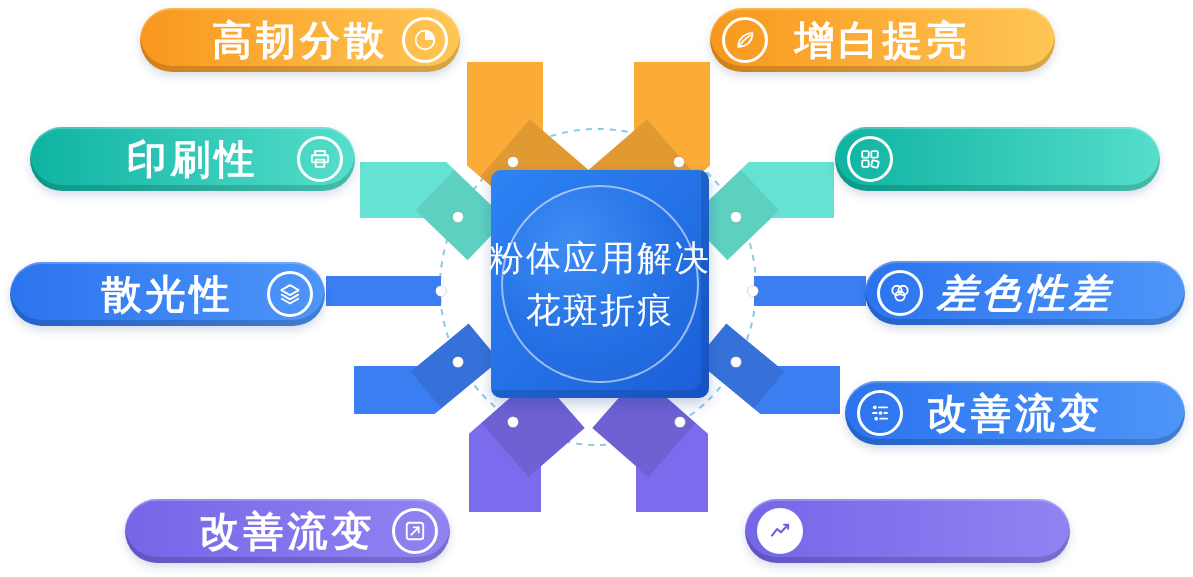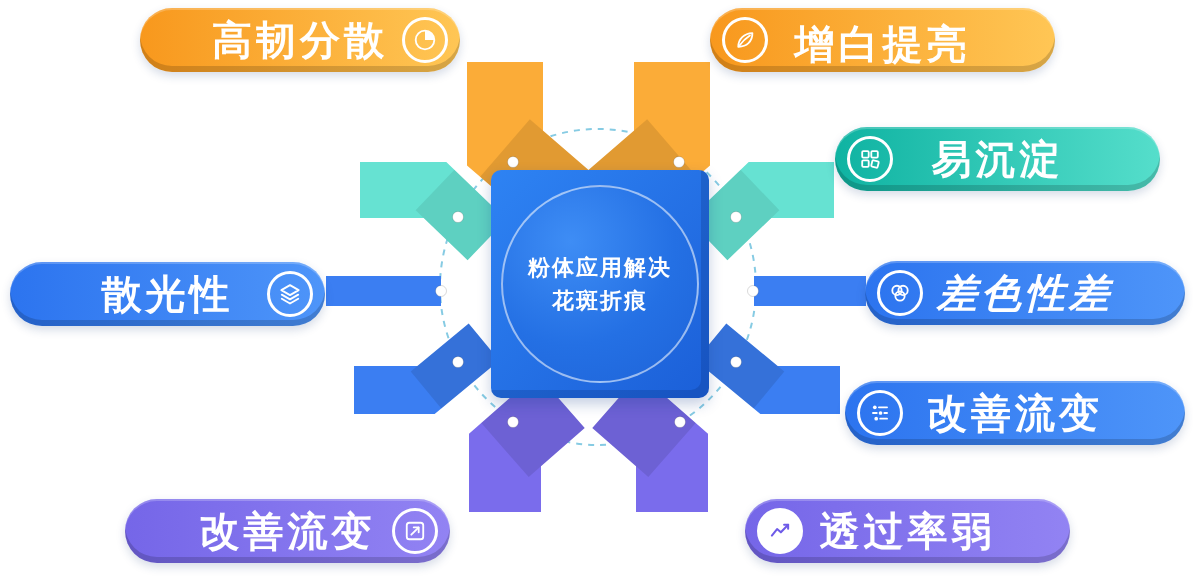--- a/index.html
+++ b/index.html
@@ -23,21 +23,21 @@
   .icon-circle.solid{background:#ffffff;}
   .icon-circle svg{display:block;}
 
   .center-box{position:absolute;left:491px;top:170px;width:218px;height:228px;border-radius:10px;z-index:2;
               background:linear-gradient(135deg,#2E83F3,#1B5FD8);
               display:flex;align-items:center;justify-content:center;
               box-shadow: inset -8px -8px 0 rgba(10,40,110,0.22), 0 6px 14px rgba(20,60,140,0.25);}
   .center-circle{width:194px;height:194px;border-radius:50%;border:2px solid rgba(255,255,255,0.55);
                  background:radial-gradient(circle at 35% 28%, #3E8DF5 0%, #2470E4 55%, #1E63D8 100%);
                  display:flex;flex-direction:column;align-items:center;justify-content:center;}
-  .center-line{color:#ffffff;font-size:22px;font-weight:bold;letter-spacing:2px;line-height:1.5;white-space:nowrap;}
+  .center-line{color:#ffffff;font-size:35px;font-weight:normal;letter-spacing:2px;line-height:1.5;white-space:nowrap;}
 </style>
 </head>
 <body>
 
 <div class="stage">
 
   <svg class="connector-layer" viewBox="0 0 1193 577">
     <g>
       <circle cx="598" cy="287" r="158" fill="none" stroke="#86CBE3" stroke-width="2" stroke-dasharray="6 6"></circle>
     </g>
@@ -109,20 +109,30 @@
   <div class="pill orange side-left" style="left:140px;top:8px;width:320px;">
     <span class="pill-label">高韧分散</span>
     <span class="icon-circle">
       <svg width="26" height="26" viewBox="0 0 24 24" fill="none" stroke="#fff" stroke-width="1.7" stroke-linecap="round" stroke-linejoin="round">
         <circle cx="12" cy="12" r="8.6"></circle>
         <path d="M12 12 L12 3.4 A8.6 8.6 0 0 1 20.6 12 Z" fill="#fff" stroke="none"></path>
       </svg>
     </span>
   </div>
 
+  <div class="pill teal side-left" style="left:30px;top:127px;width:325px;">
+    <span class="pill-label">印刷性</span>
+    <span class="icon-circle">
+      <svg width="26" height="26" viewBox="0 0 24 24" fill="none" stroke="#fff" stroke-width="1.7" stroke-linecap="round" stroke-linejoin="round">
+        <path d="M7.5 8.5 V4.6 H16.5 V8.5"></path>
+        <rect x="4.5" y="8.5" width="15" height="6.6" rx="1.2"></rect>
+        <rect x="8" y="12.6" width="8" height="6.6"></rect>
+      </svg>
+    </span>
+  </div>
 
   <div class="pill blue side-left" style="left:10px;top:262px;width:315px;">
     <span class="pill-label">散光性</span>
     <span class="icon-circle">
       <svg width="26" height="26" viewBox="0 0 24 24" fill="none" stroke="#fff" stroke-width="1.7" stroke-linecap="round" stroke-linejoin="round">
         <path d="M12 3.8 L20 8.4 L12 13 L4 8.4 Z"></path>
         <path d="M4.4 12.6 L12 17 L19.6 12.6"></path>
         <path d="M4.4 16.4 L12 20.8 L19.6 16.4"></path>
       </svg>
     </span>
@@ -133,40 +143,39 @@
     <span class="pill-label">改善流变</span>
     <span class="icon-circle">
       <svg width="26" height="26" viewBox="0 0 24 24" fill="none" stroke="#fff" stroke-width="1.7" stroke-linecap="round" stroke-linejoin="round">
         <rect x="4.4" y="4.4" width="15.2" height="15.2" rx="2.4"></rect>
         <line x1="8.6" y1="15.4" x2="15.2" y2="8.8"></line>
         <path d="M10.8 8.6 H15.4 V13.2"></path>
       </svg>
     </span>
   </div>
 
-  <div class="pill orange side-right" style="left:710px;top:8px;width:345px;align-items:flex-end;">
+  <div class="pill orange side-right" style="left:710px;top:8px;width:345px;">
     <span class="icon-circle">
       <svg width="26" height="26" viewBox="0 0 24 24" fill="none" stroke="#fff" stroke-width="1.7" stroke-linecap="round" stroke-linejoin="round">
         <path d="M5.8 18.2 C5.8 11 11.2 5.8 18.8 5.6 C19 13.4 13.4 18.4 5.8 18.2 Z"></path>
         <path d="M6.5 17.5 C9.5 13.5 13 10 16.5 7.8"></path>
       </svg>
     </span>
     <span class="pill-label">增白提亮</span>
   </div>
 
   <div class="pill teal side-right" style="left:835px;top:127px;width:325px;">
     <span class="icon-circle">
       <svg width="26" height="26" viewBox="0 0 24 24" fill="none" stroke="#fff" stroke-width="1.7" stroke-linecap="round" stroke-linejoin="round">
         <rect x="4.8" y="4.8" width="6" height="6" rx="1"></rect>
         <rect x="13.2" y="4.8" width="6" height="6" rx="1"></rect>
         <rect x="4.8" y="13.2" width="6" height="6" rx="1"></rect>
         <rect x="13.6" y="13.6" width="6" height="6" rx="1" transform="rotate(14 16.6 16.6)"></rect>
       </svg>
     </span>
-    <span class="pill-label">易沉淀</span>
   </div>
 
   <div class="pill blue side-right" style="left:865px;top:261px;width:320px;font-style:italic;">
     <span class="icon-circle">
       <svg width="26" height="26" viewBox="0 0 24 24" fill="none" stroke="#fff" stroke-width="1.7" stroke-linecap="round" stroke-linejoin="round">
         <circle cx="9.2" cy="9.6" r="4.3"></circle>
         <circle cx="14.8" cy="9.6" r="4.3"></circle>
         <circle cx="12" cy="14.8" r="4.3"></circle>
       </svg>
     </span>
@@ -188,16 +197,15 @@
     <span class="pill-label">改善流变</span>
   </div>
 
   <div class="pill purple side-right" style="left:745px;top:499px;width:325px;">
     <span class="icon-circle solid">
       <svg width="26" height="26" viewBox="0 0 24 24" fill="none" stroke="#6E5BE8" stroke-width="1.9" stroke-linecap="round" stroke-linejoin="round">
         <polyline points="4.5,16.2 9.3,10.2 12.8,13.2 19.5,6.2"></polyline>
         <path d="M15.8 6.2 H19.5 V9.9"></path>
       </svg>
     </span>
-    <span class="pill-label">透过率弱</span>
   </div>
 
 </div>
 
 </body></html>

